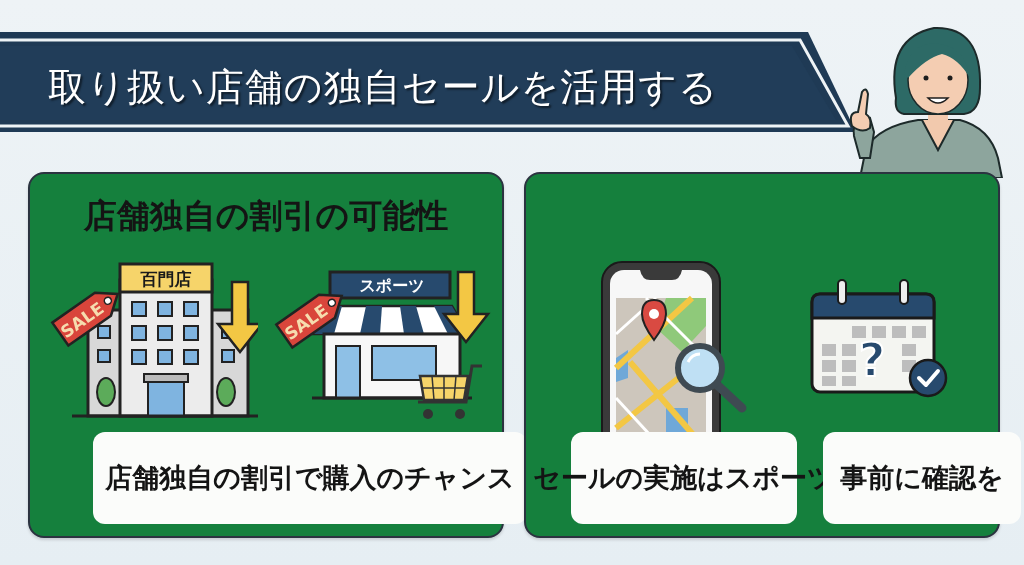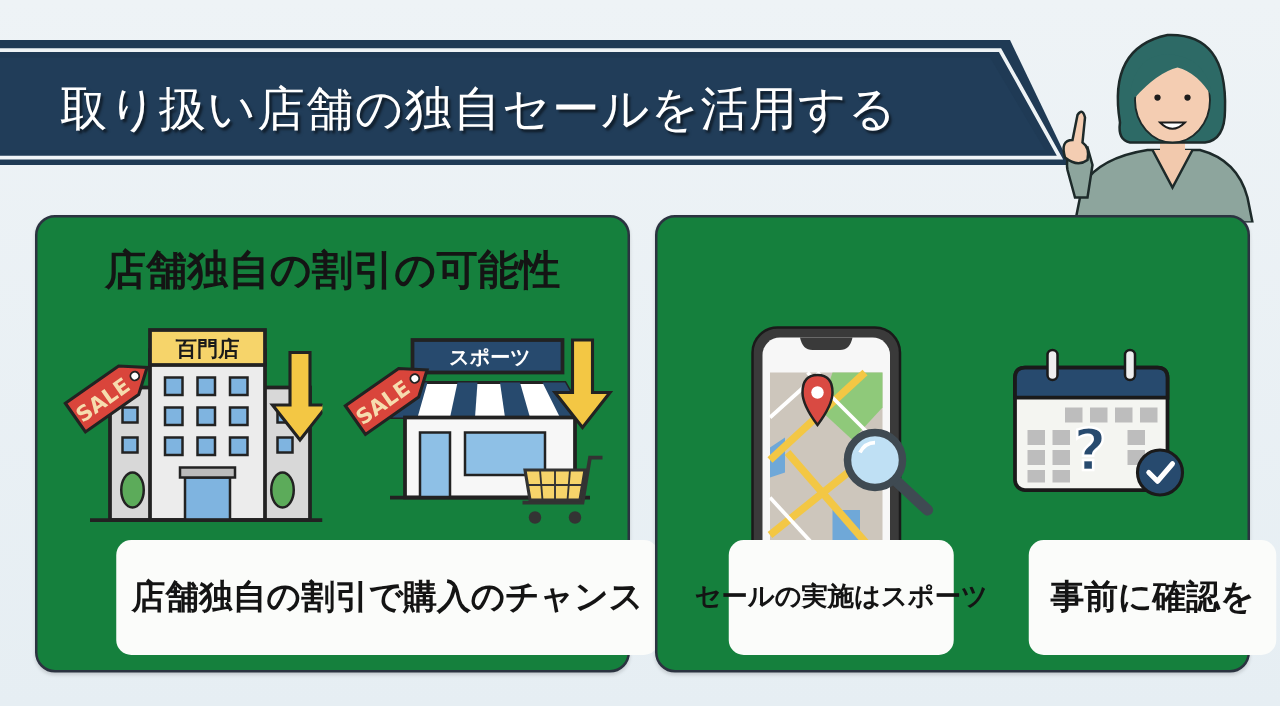--- a/index.html
+++ b/index.html
@@ -39,21 +39,21 @@
     text-align: center; font-weight: bold; font-size: 33px; color: #141414;
     white-space: nowrap;
   }
   .caption {
     position: absolute; background: #fbfcfa; border-radius: 12px;
     display: flex; flex-direction: row; align-items: center; justify-content: center;
     font-weight: bold; color: #141414; text-align: left; line-height: 1.22; margin-left: 41px;
   }
   .caption span { display: block; white-space: nowrap; }
   .left .caption { left: 22px; width: 434px; top: 258px; height: 92px; font-size: 27px; }
-  .right .cap1 { left: 16px; width: 180px; top: 258px; height: 92px; font-size: 21px; }
+  .right .cap1 { left: 4px; width: 226px; top: 258px; height: 92px; font-size: 27px; }
   .right .cap2 { left: 256px; width: 198px; top: 258px; height: 92px; font-size: 27px; }
   .ill { position: absolute; }
 </style>
 </head>
 <body>
 
 <div class="banner">
   <svg width="860" height="120" viewBox="0 0 860 120">
     <polygon points="0,10 808,10 856,110 0,110" fill="#1f3a55"></polygon>
     <polyline points="0,18 800,18 848,104 0,104" fill="none" stroke="#eef3f6" stroke-width="3"></polyline>

